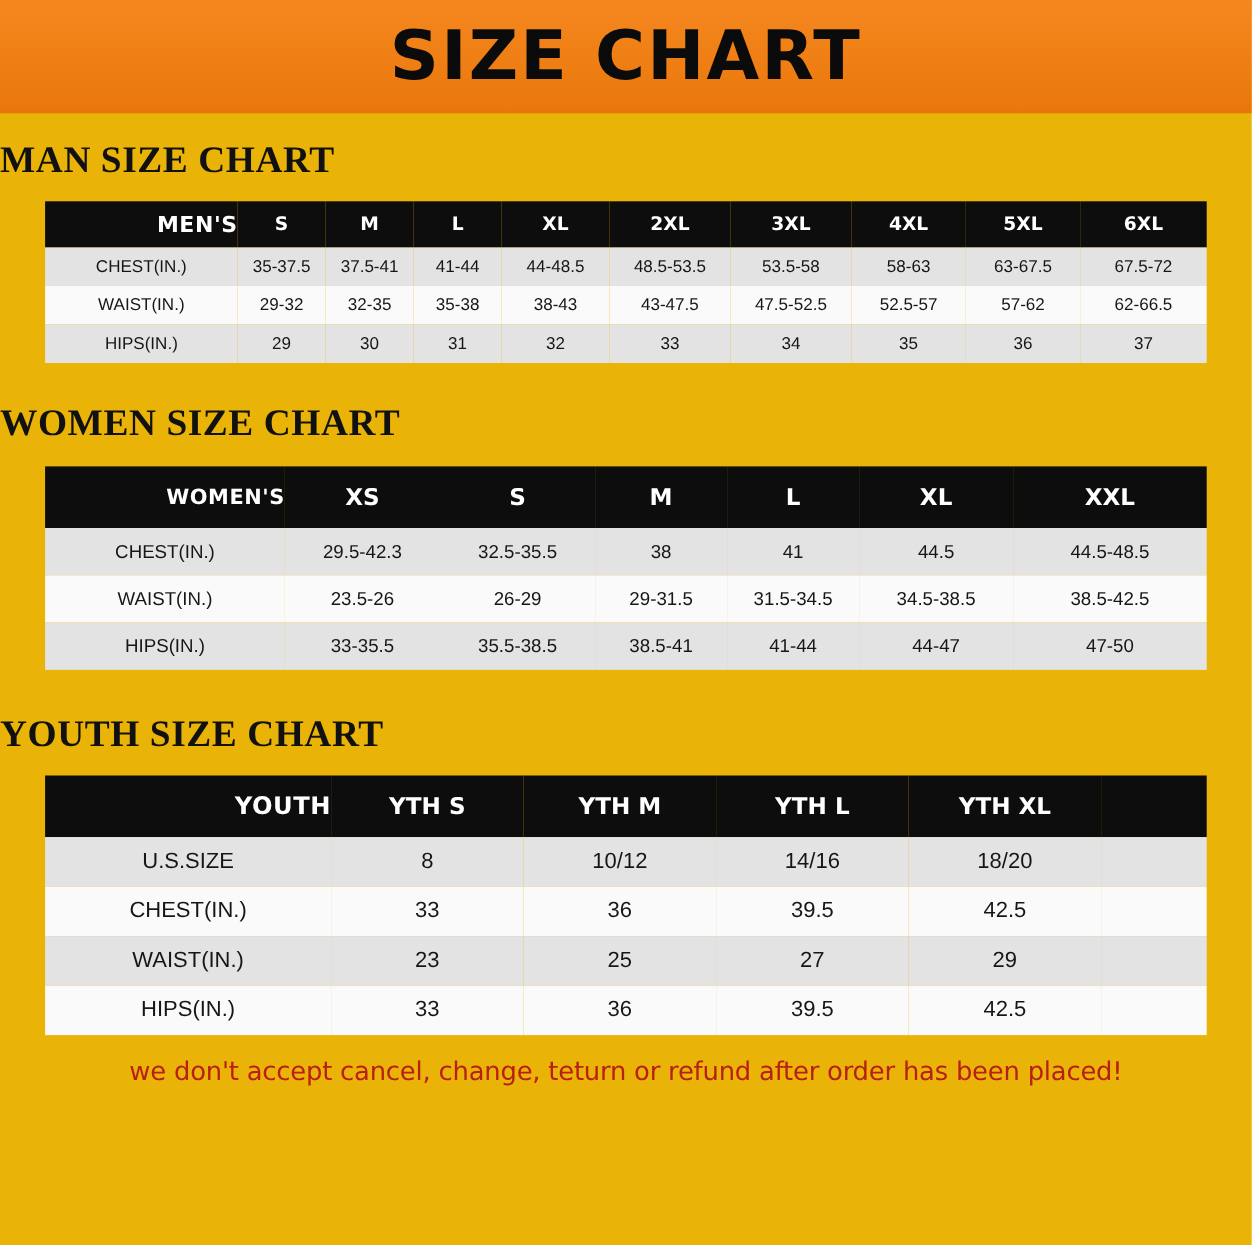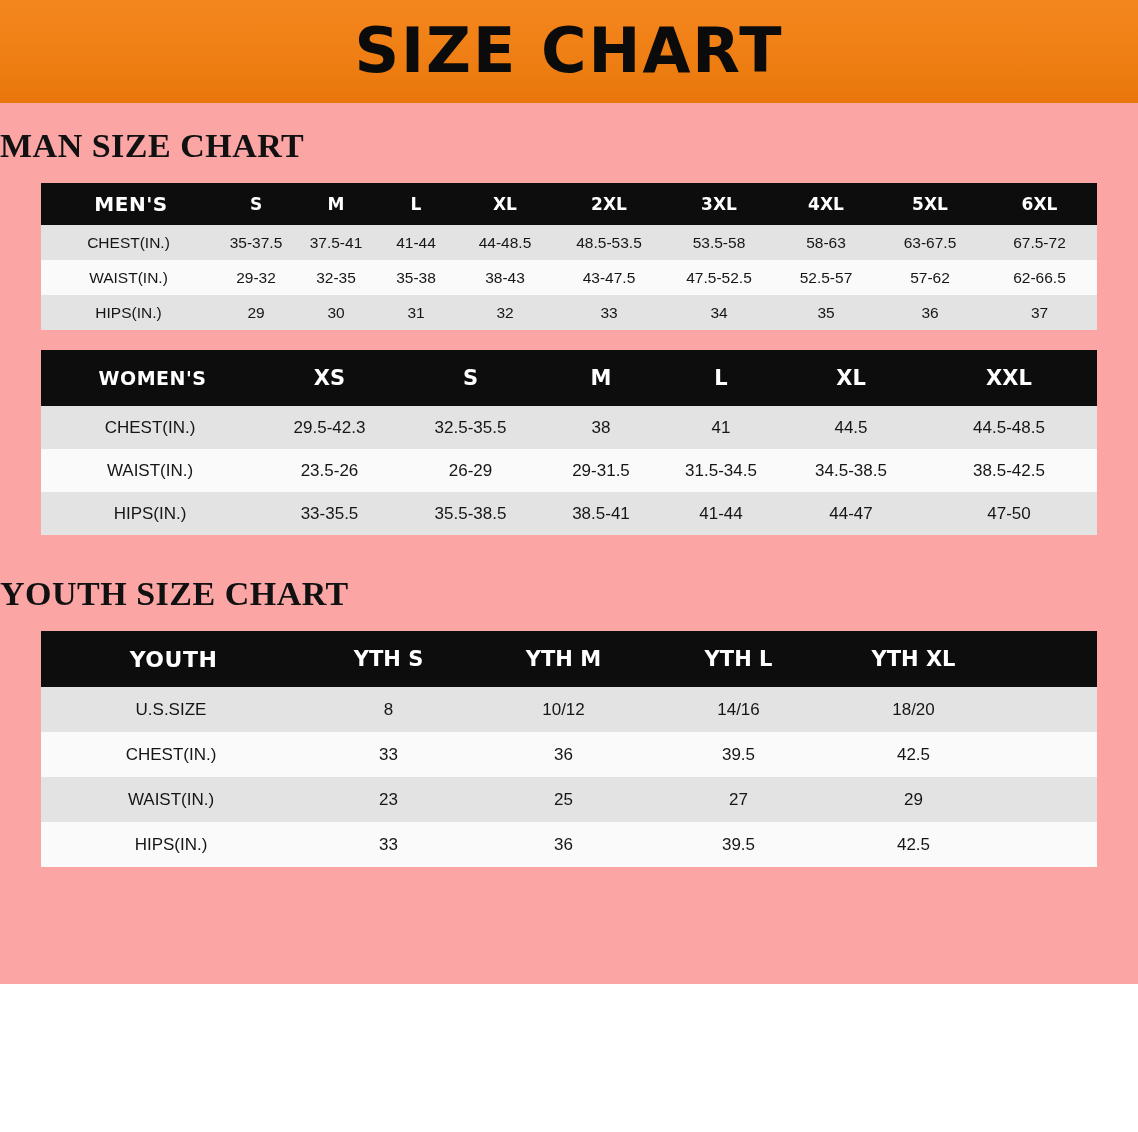--- a/index.html
+++ b/index.html
@@ -10,22 +10,22 @@
     width: 1138px;
     height: 1132px;
     background: #ffffff;
     font-family: "Liberation Sans", sans-serif;
     overflow: hidden;
   }
 
   .page {
     position: relative;
     width: 1138px;
-    height: 984px;
-    background: #fca5a5;
+    height: 1132px;
+    background: #eab308;
   }
 
   
   .banner {
     width: 100%;
     height: 103px;
     background: linear-gradient(180deg, #f4871f 0%, #ef7f14 55%, #e9760a 100%);
     display: flex;
     align-items: center;
     justify-content: center;
@@ -71,21 +71,21 @@
     background: #0d0d0d;
     color: #ffffff;
     height: 46px;
     font-family: "DejaVu Sans", sans-serif;
     font-weight: 700;
     font-size: 19px;
     text-align: center;
     vertical-align: middle;
   }
   .hdr-row th.first {
-    text-align: center;
+    text-align: right;
     padding-left: 5px;
     font-size: 21px;
     letter-spacing: 0.5px;
   }
   .body-row td {
     height: 35px;
     font-family: "Liberation Sans", sans-serif;
     font-size: 16.5px;
     color: #161616;
     text-align: center;
@@ -105,21 +105,21 @@
   #men-table .body-row td { height: 35px; font-size: 15.5px; }
 
   
   #women-table .hdr-row th { height: 56px; font-size: 21px; }
   #women-table .hdr-row th.first { font-size: 19px; }
   #women-table .body-row td { height: 43px; font-size: 17px; }
 
   
   #youth-table .hdr-row th { height: 56px; font-size: 21px; }
   #youth-table .hdr-row th.first { font-size: 22px; }
-  #youth-table .body-row td { height: 45px; font-size: 17px; }
+  #youth-table .body-row td { height: 45px; font-size: 20px; }
 
   
   .note {
     margin: 16px auto 0 auto;
     width: 1060px;
     text-align: center;
     color: #b81f16;
     font-family: "DejaVu Sans", sans-serif;
     font-size: 23.5px;
     line-height: 1.45;
@@ -198,20 +198,21 @@
         <td>33</td>
         <td>34</td>
         <td>35</td>
         <td>36</td>
         <td>37</td>
       </tr>
     </tbody>
       </table>
   </div>
 
+  <div class="section-title" id="women-title">WOMEN SIZE CHART</div>
 
   <div class="tablewrap" style="width:1056px; margin-top:20px;">
     <table class="size" id="women-table">
       <colgroup>
         <col style="width:218px">
         <col style="width:141px">
           <col style="width:141px">
           <col style="width:120px">
         <col style="width:120px">
           <col style="width:140px">
@@ -309,15 +310,16 @@
         <td>36</td>
         <td>39.5</td>
         <td>42.5</td>
         <td></td>
       </tr>
     </tbody>
       </table>
   </div>
 
   <div class="note">
+    <span class="line">we don't accept cancel, change, teturn or refund after order has been placed!</span>
   </div>
 
 </div>
 
 </body></html>

